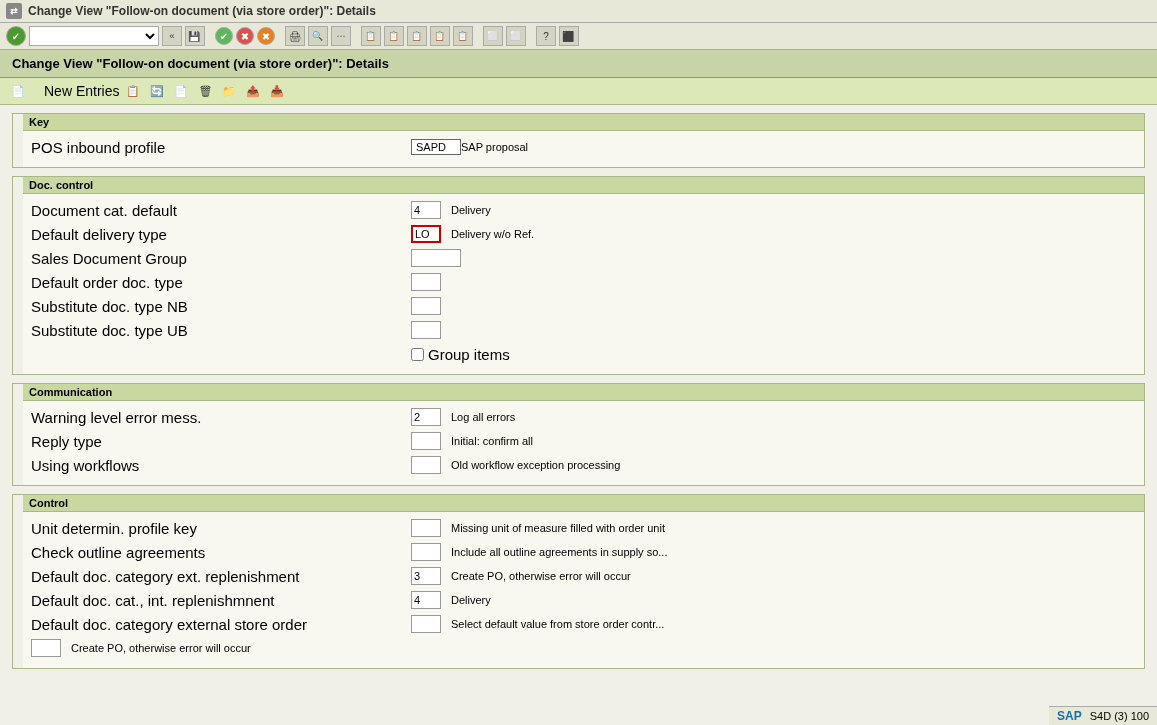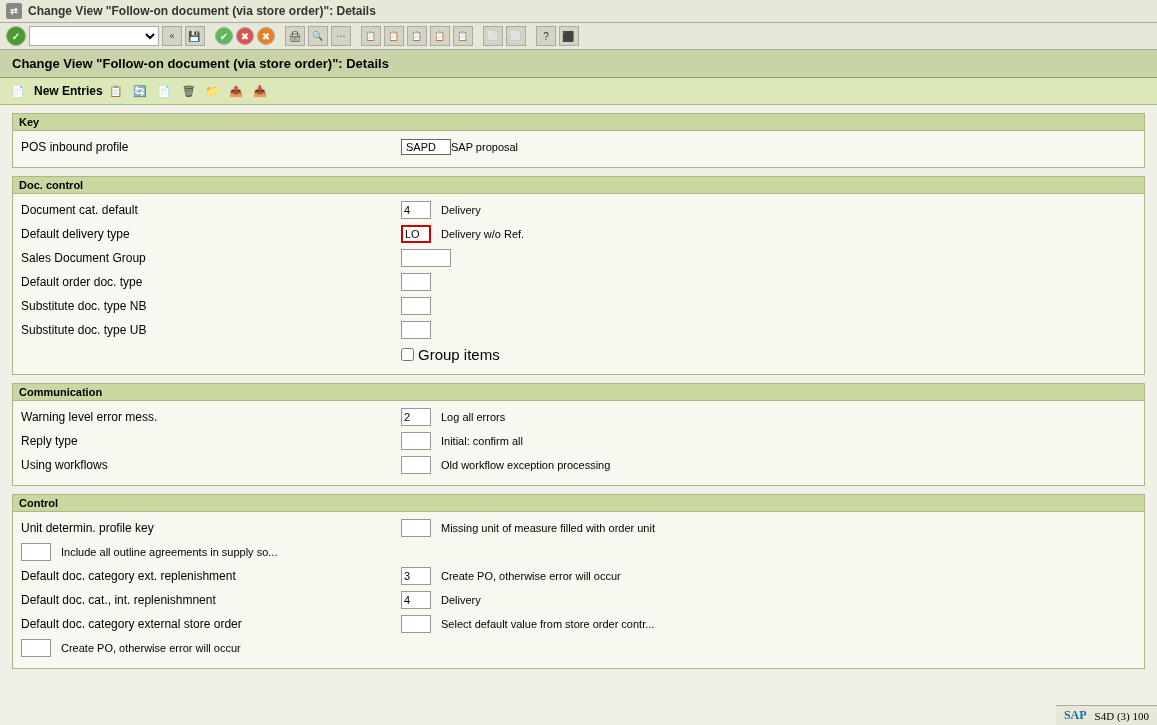--- a/index.html
+++ b/index.html
@@ -91,38 +91,39 @@
     .sub-toolbar-btn {
       width: 20px; height: 18px;
       background: transparent;
       border: none;
       cursor: pointer;
       display: inline-flex; align-items: center; justify-content: center;
       font-size: 11px;
       color: #333;
     }
     .sub-toolbar-label {
-      font-size: 12px;
-      font-weight: bold;
-      color: #000;
-      margin-left: 2px;
+      font-size: 14px;
+      font-weight: normal;
+      color: #000;
+      margin-left: 12px;
     }
 
     
     .content {
       background: #f0f0e8;
       padding: 8px 12px;
       overflow-y: auto;
       height: calc(725px - 120px);
     }
 
     
     .section {
       margin-bottom: 8px;
       border: 1px solid #aab888;
+      padding-left: 10px;
     }
     .section-header {
       background: #c8d8a0;
       padding: 2px 6px;
       font-weight: bold;
       font-size: 11px;
       border-bottom: 1px solid #aab888;
     }
     .section-body {
       background: #f8f8f0;
@@ -131,21 +132,21 @@
 
     
     .form-row {
       display: flex;
       align-items: center;
       margin-bottom: 4px;
       min-height: 20px;
     }
     .form-label {
       width: 380px;
-      font-size: 12px;
+      font-size: 15px;
       color: #000;
       padding-right: 8px;
     }
     .form-control {
       width: 70px;
       height: 18px;
       border: 1px solid #999;
       background: white;
       font-size: 11px;
       padding: 1px 2px;
@@ -189,21 +190,20 @@
       position: fixed;
       bottom: 0;
       right: 0;
       background: #e8e8d8;
       border-top: 1px solid #aaa;
       padding: 2px 8px;
       font-size: 11px;
       display: flex;
       align-items: center;
       gap: 8px;
-      font-family: Liberation Serif, serif;
     }
     .sap-logo {
       color: #1a6ea8;
       font-weight: bold;
       font-size: 12px;
     }
   </style>
 </head>
 <body>
 
@@ -347,20 +347,21 @@
     <div class="section-header">Control</div>
     <div class="section-body">
 
       <div class="form-row">
         <div class="form-label">Unit determin. profile key</div>
         <input type="text" class="form-control small" value="" style="">
         <span class="form-value">Missing unit of measure filled with order unit</span>
       </div>
 
       <div class="form-row">
+        <div class="form-label">Check outline agreements</div>
         <input type="text" class="form-control small" value="" style="">
         <span class="form-value">Include all outline agreements in supply so...</span>
       </div>
 
       <div class="form-row">
         <div class="form-label">Default doc. category ext. replenishment</div>
         <input type="text" class="form-control small" value="3" style="">
         <span class="form-value">Create PO, otherwise error will occur</span>
       </div>
 

